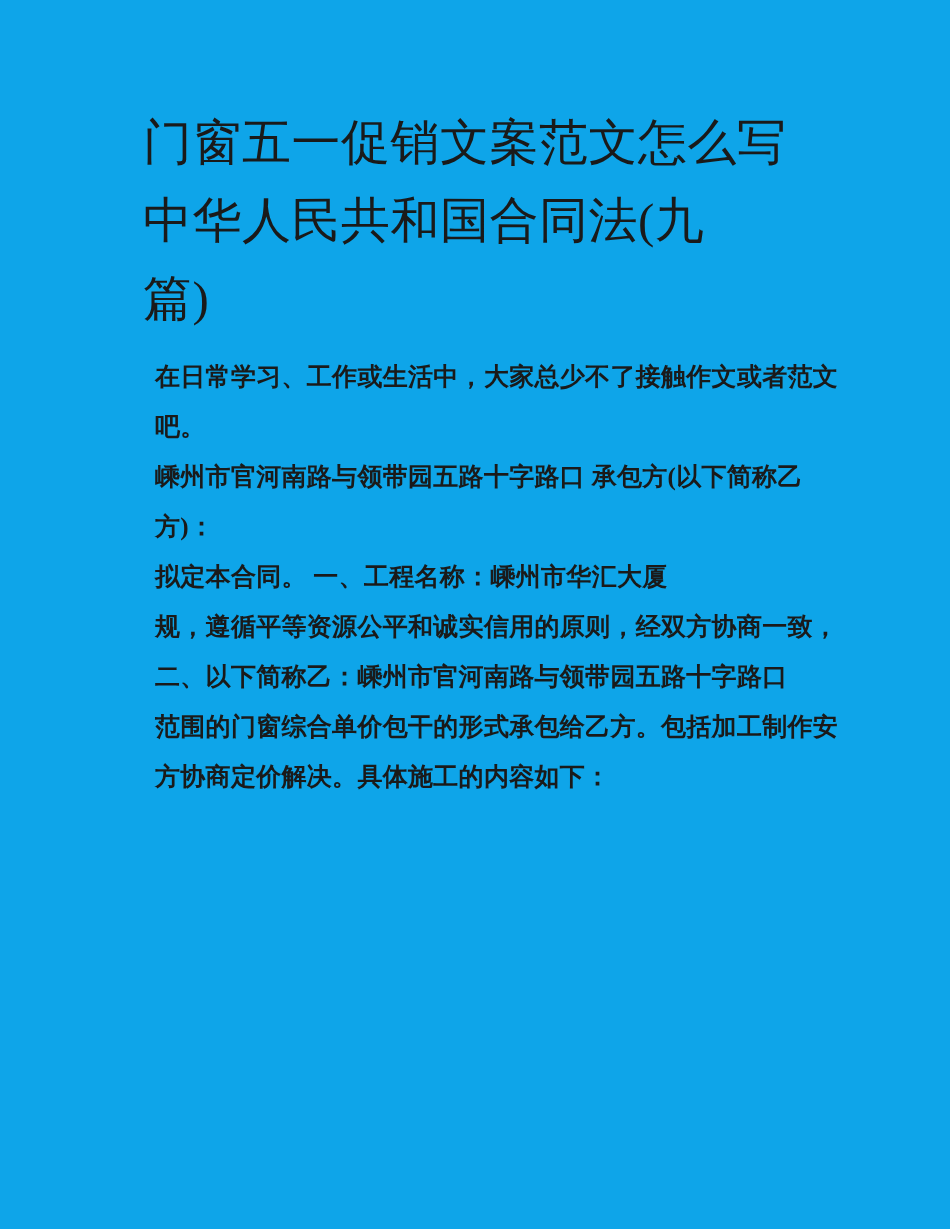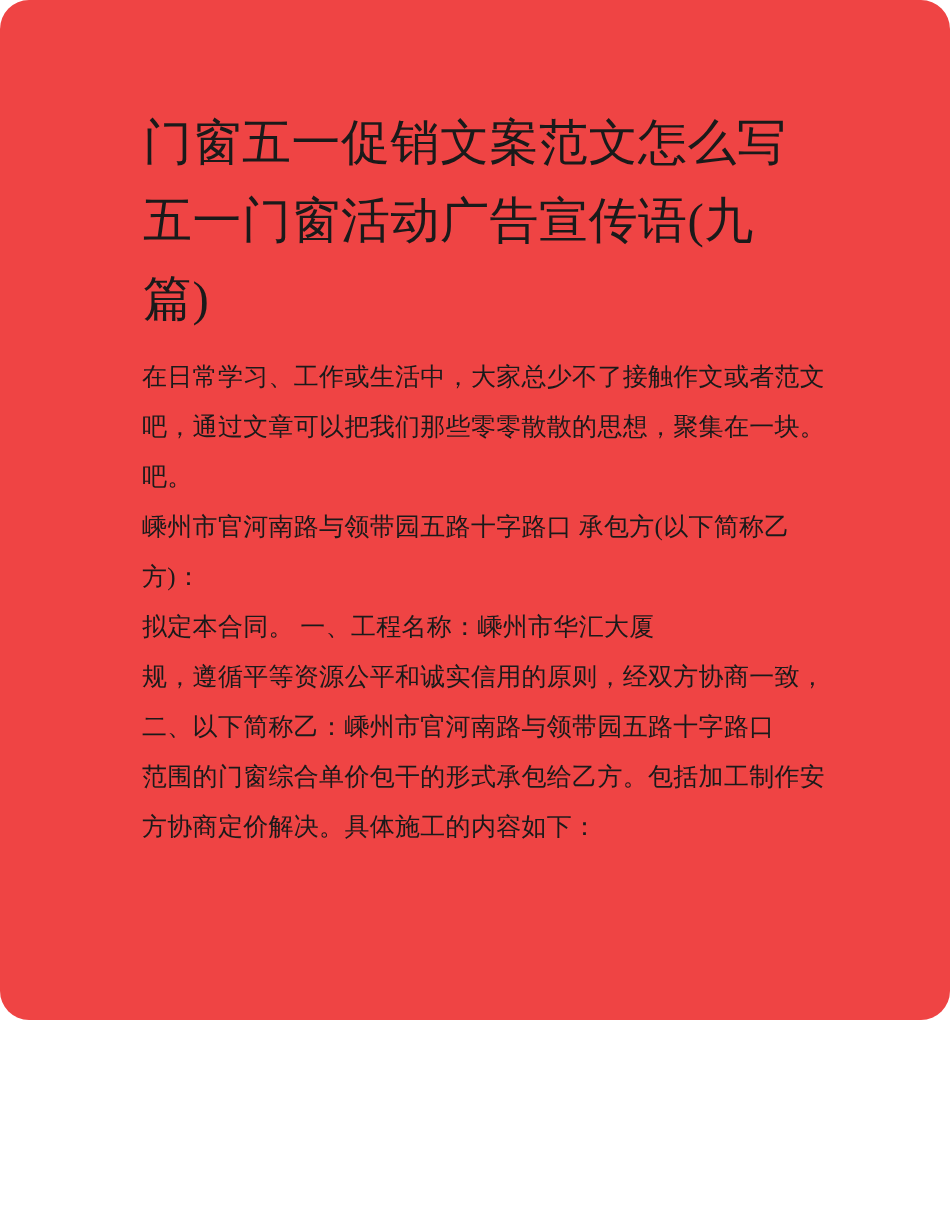--- a/index.html
+++ b/index.html
@@ -8,65 +8,63 @@
     }
     body {
       width: 950px;
       height: 1229px;
       background: #ffffff;
       font-family: "Liberation Serif", "DejaVu Serif", serif;
     }
     .page {
       position: relative;
       width: 950px;
-      height: 1020px;
-      background: #ef4444;
+      height: 1229px;
+      background: #0ea5e9;
       overflow: hidden;
-      border-radius: 29px;
     }
     .doc-title {
       position: absolute;
       left: 143px;
       top: 104px;
       width: 730px;
       font-size: 49px;
       line-height: 78px;
       font-weight: 400;
       color: #1a1a1a;
       letter-spacing: 0.5px;
     }
     .doc-body {
       position: absolute;
-      left: 142px;
+      left: 155px;
       top: 352px;
       width: 700px;
       font-size: 25px;
       line-height: 50px;
-      font-weight: 400;
+      font-weight: 700;
       color: #1a1a1a;
       letter-spacing: 0.3px;
     }
     .t-line, .b-line {
       white-space: pre;
     }
   </style>
 </head>
 <body>
 
 <div class="page">
 
   <div class="doc-title">
     <div class="t-line">门窗五一促销文案范文怎么写</div>
-    <div class="t-line">五一门窗活动广告宣传语(九</div>
+    <div class="t-line">中华人民共和国合同法(九</div>
     <div class="t-line">篇)</div>
   </div>
 
   <div class="doc-body">
     <div class="b-line">在日常学习、工作或生活中，大家总少不了接触作文或者范文</div>
-    <div class="b-line">吧，通过文章可以把我们那些零零散散的思想，聚集在一块。</div>
     <div class="b-line">吧。</div>
     <div class="b-line">嵊州市官河南路与领带园五路十字路口 承包方(以下简称乙</div>
     <div class="b-line">方)：</div>
     <div class="b-line">拟定本合同。 一、工程名称：嵊州市华汇大厦</div>
     <div class="b-line">规，遵循平等资源公平和诚实信用的原则，经双方协商一致，</div>
     <div class="b-line">二、以下简称乙：嵊州市官河南路与领带园五路十字路口</div>
     <div class="b-line">范围的门窗综合单价包干的形式承包给乙方。包括加工制作安</div>
     <div class="b-line">方协商定价解决。具体施工的内容如下：</div>
   </div>
 

